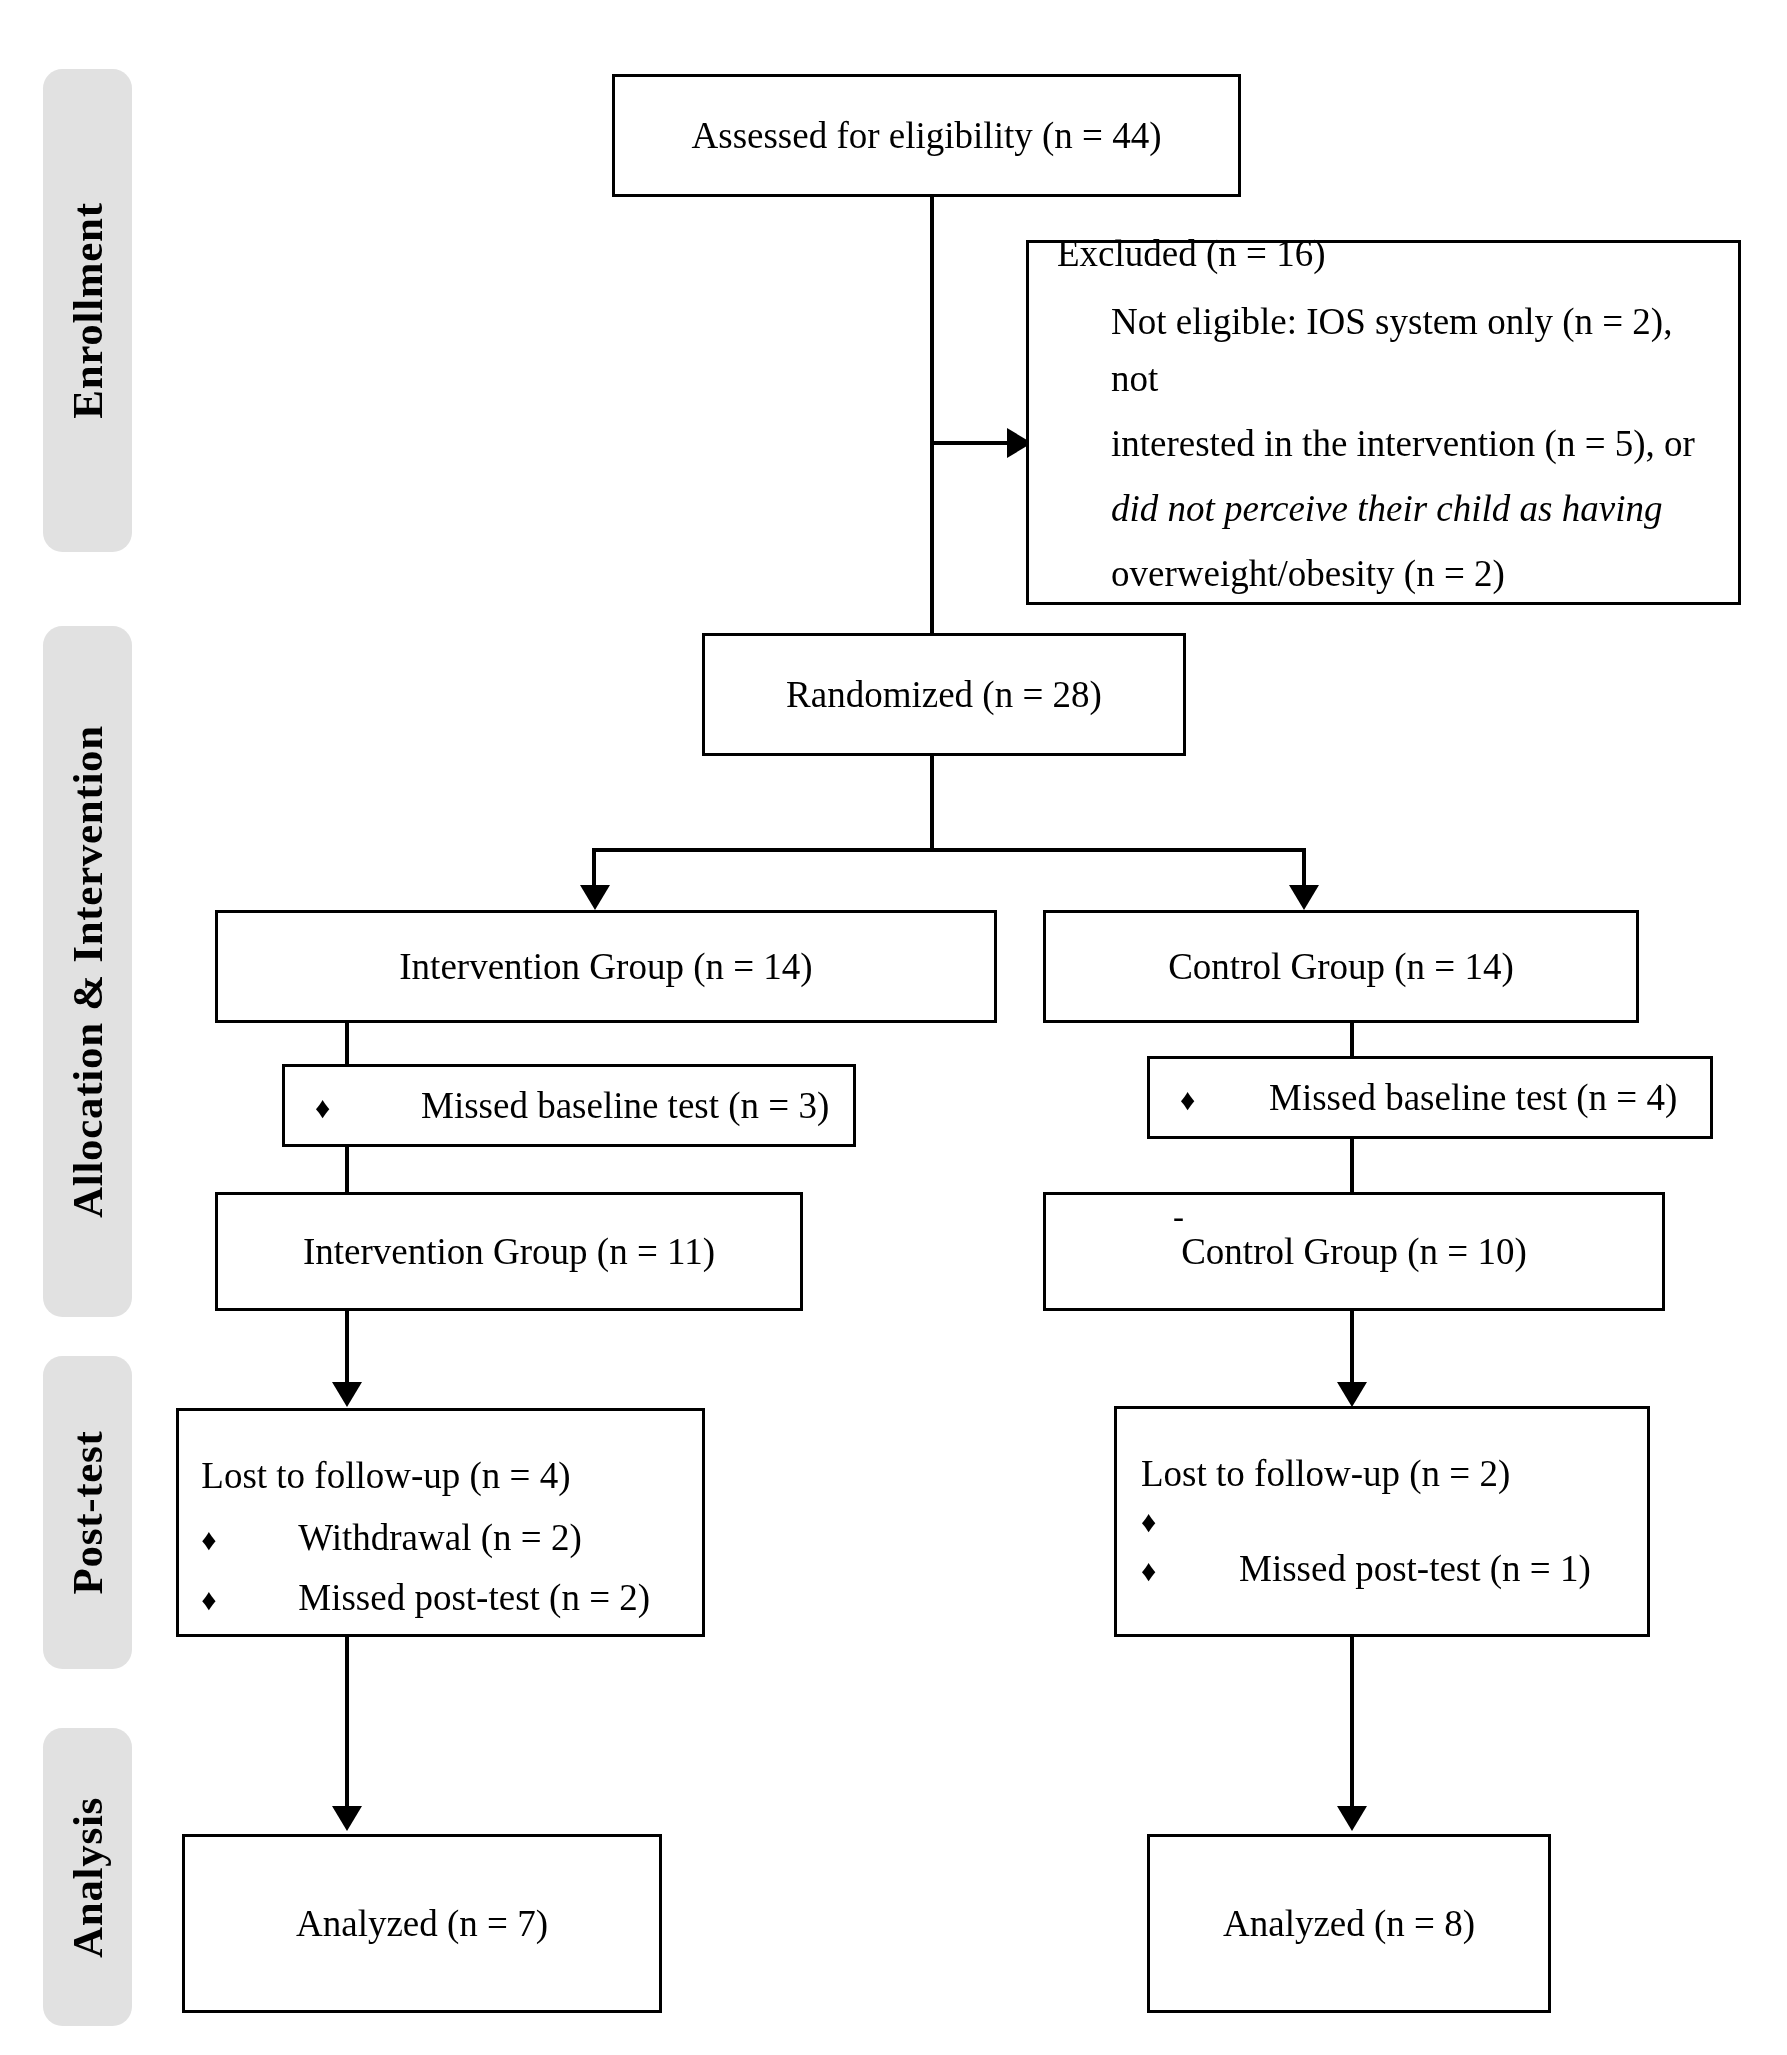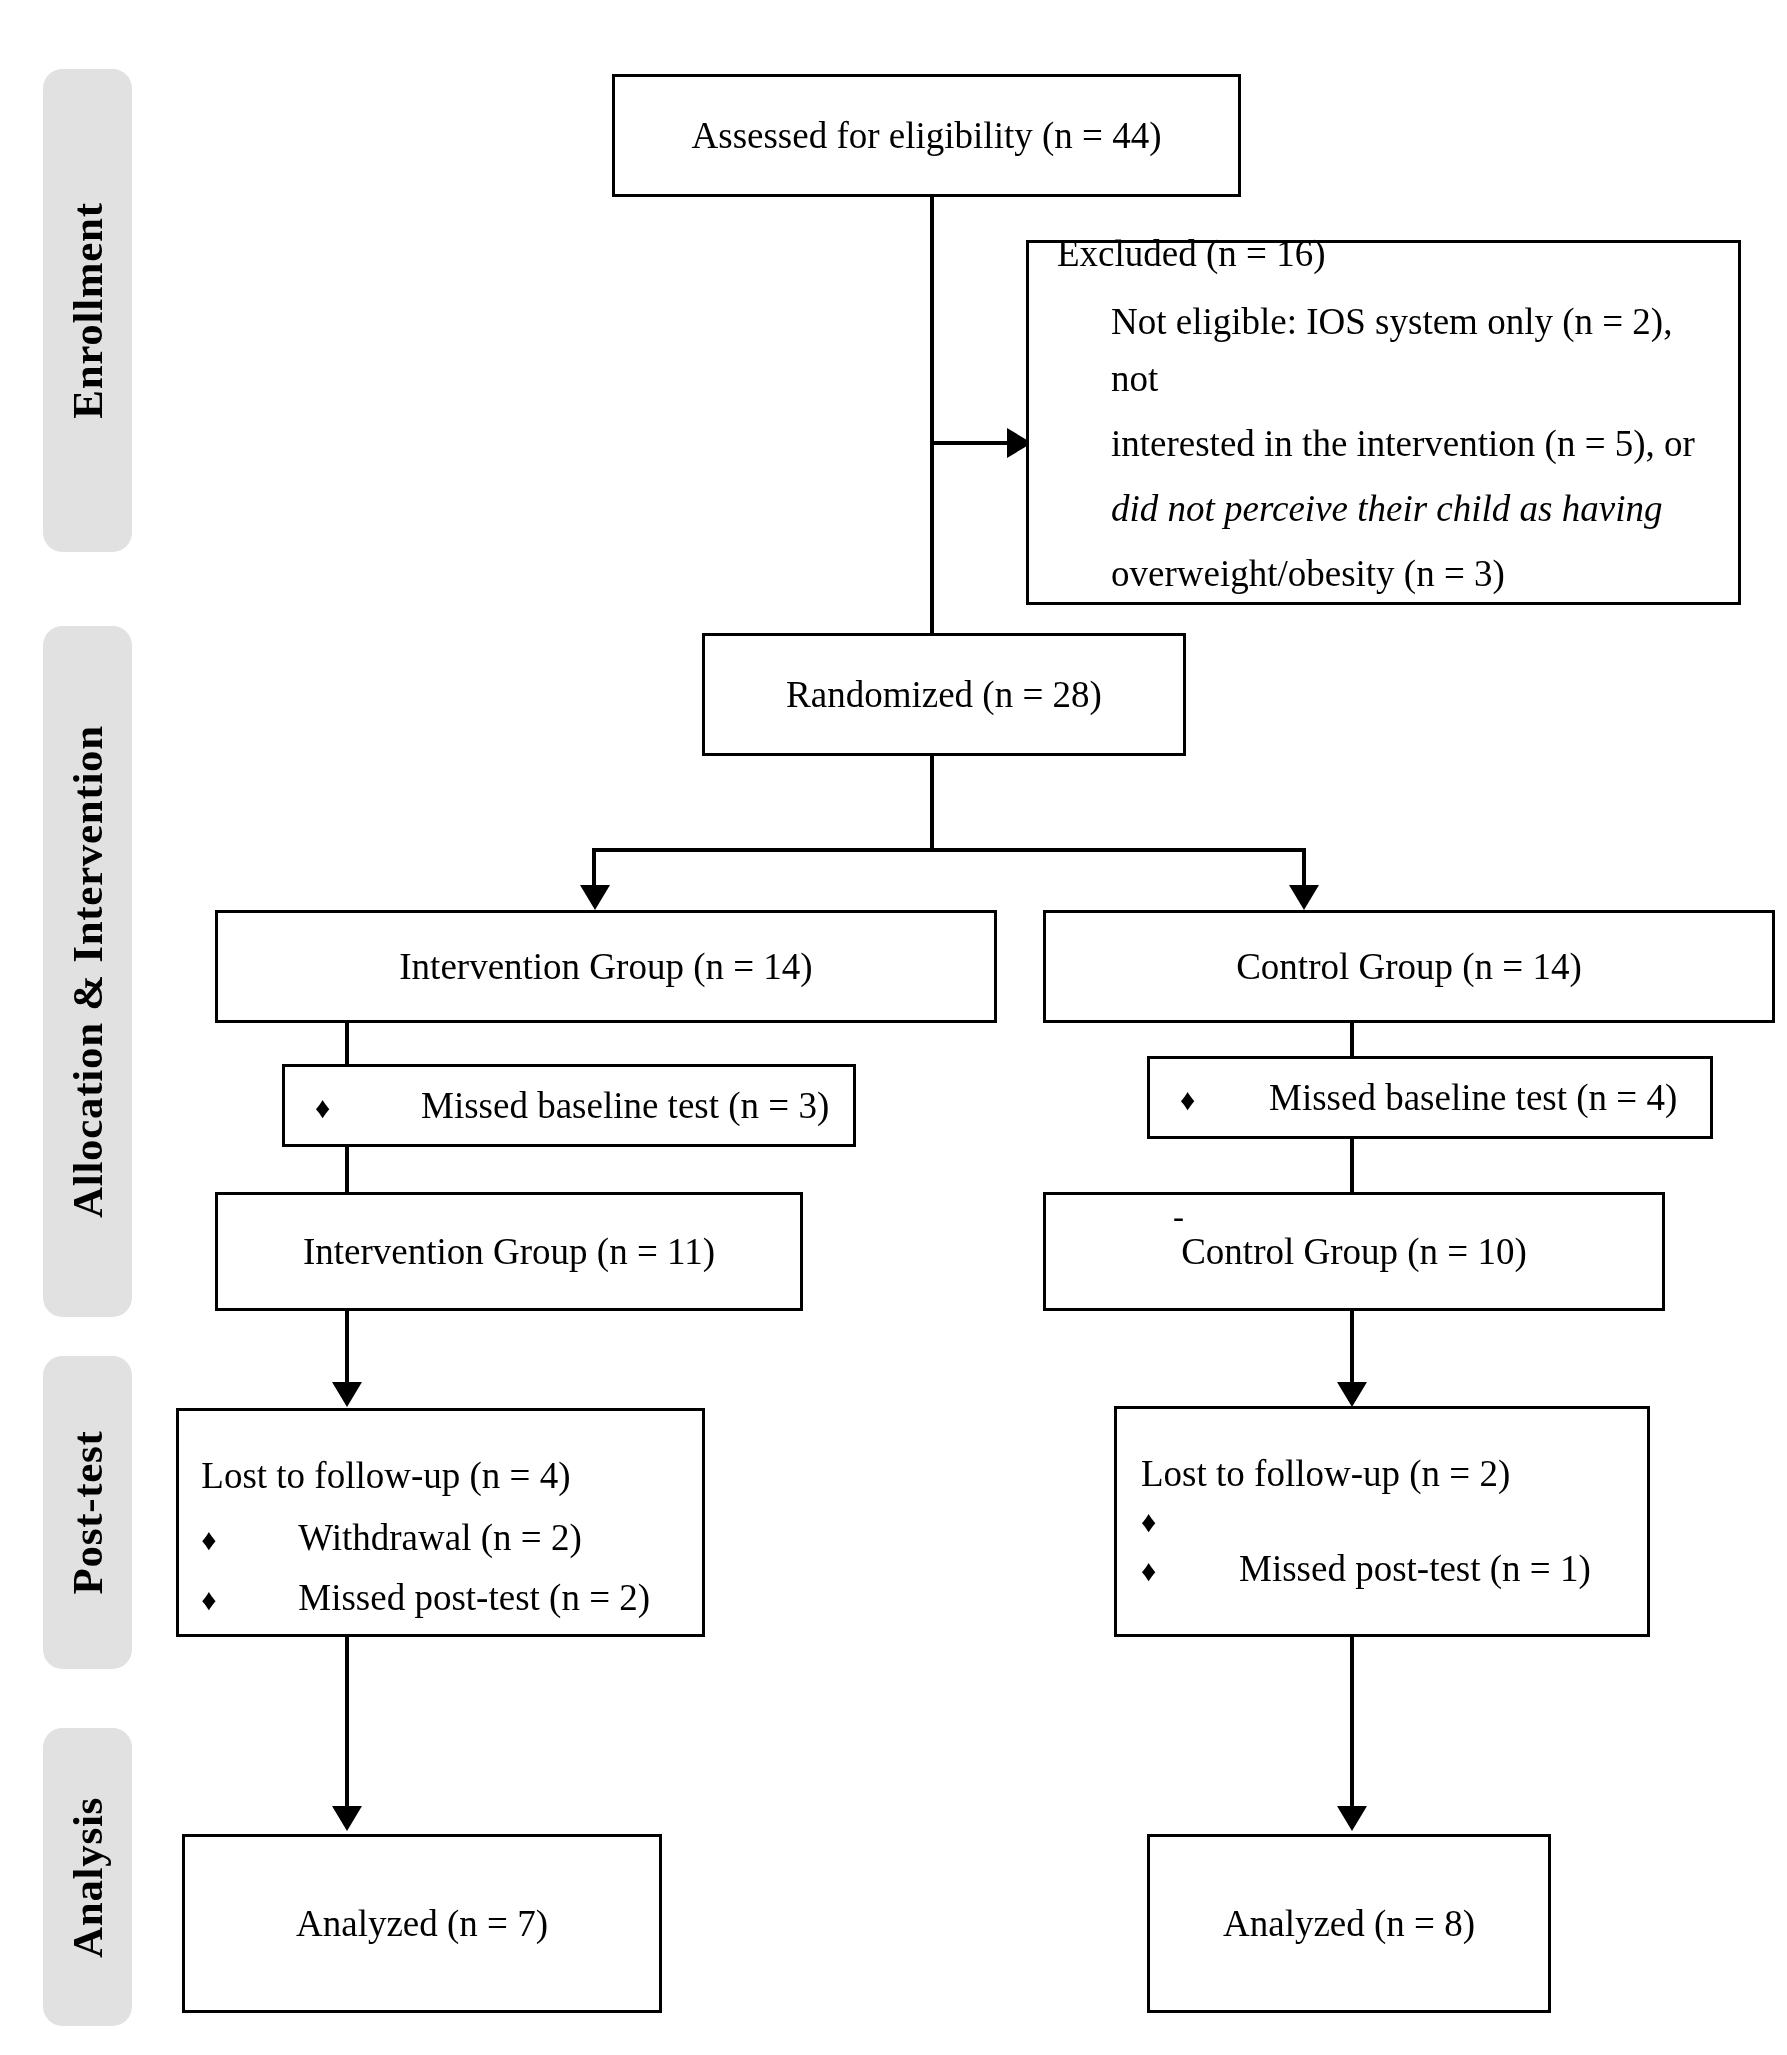--- a/index.html
+++ b/index.html
@@ -131,34 +131,34 @@
     <div class="inner pad">Assessed for eligibility (n = 44)</div>
   </div>
 
   <div class="fbox left" style="left:1026px;top:240px;width:715px;height:365px;align-items:flex-end;">
     <div class="inner" style="padding:39px 25px 0 28px;">
       <div style="margin-bottom:10.4px;">Excluded (n = 16)</div>
       <div style="padding-left:54px;">
         <div style="margin-bottom:7.4px;">Not eligible: IOS system only (n = 2), not</div>
         <div style="margin-bottom:7.4px;">interested in the intervention (n = 5), or</div>
         <div style="margin-bottom:7.4px;font-style:italic;">did not perceive their child as having</div>
-        <div>overweight/obesity (n = 3)</div>
+        <div>overweight/obesity (n = 2)</div>
       </div>
     </div>
   </div>
 
   <div class="fbox center" style="left:702px;top:633px;width:484px;height:123px;">
     <div class="inner pad">Randomized (n = 28)</div>
   </div>
 
   <div class="fbox center" style="left:215px;top:910px;width:782px;height:113px;">
     <div class="inner pad">Intervention Group (n = 14)</div>
   </div>
 
-  <div class="fbox center" style="left:1043px;top:910px;width:732px;height:113px;">
+  <div class="fbox center" style="left:1043px;top:910px;width:596px;height:113px;">
     <div class="inner pad">Control Group (n = 14)</div>
   </div>
 
   <div class="fbox left" style="left:282px;top:1064px;width:574px;height:83px;">
     <div class="inner" style="padding:0 19.4px 0 30px;">
       <div class="blt">
         <span class="dia">♦</span>
         <span class="txt" style="margin-left:72px;">Missed baseline test (n = 3)</span>
       </div>
     </div>

